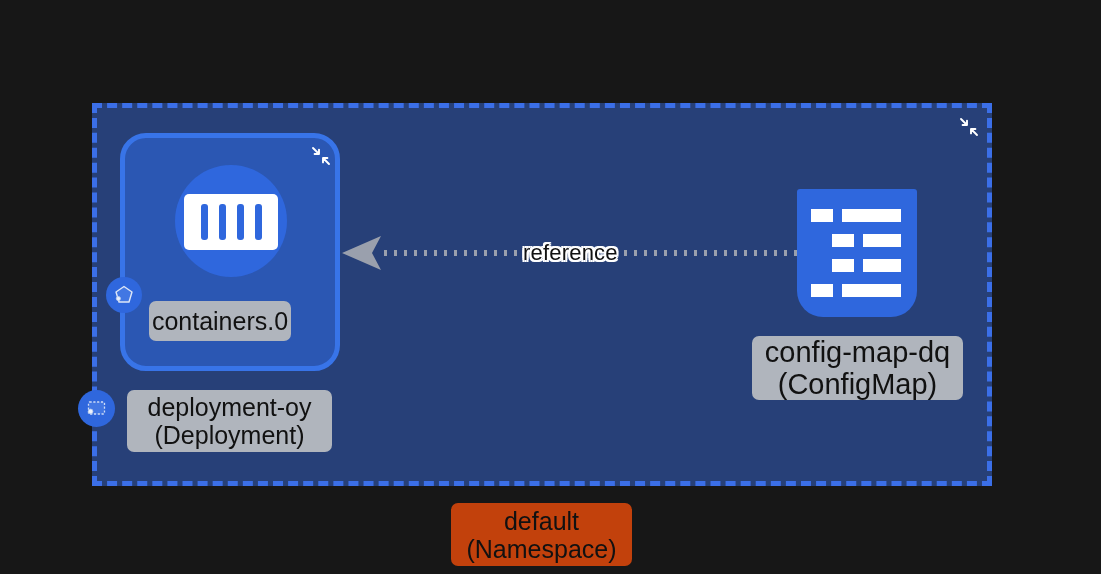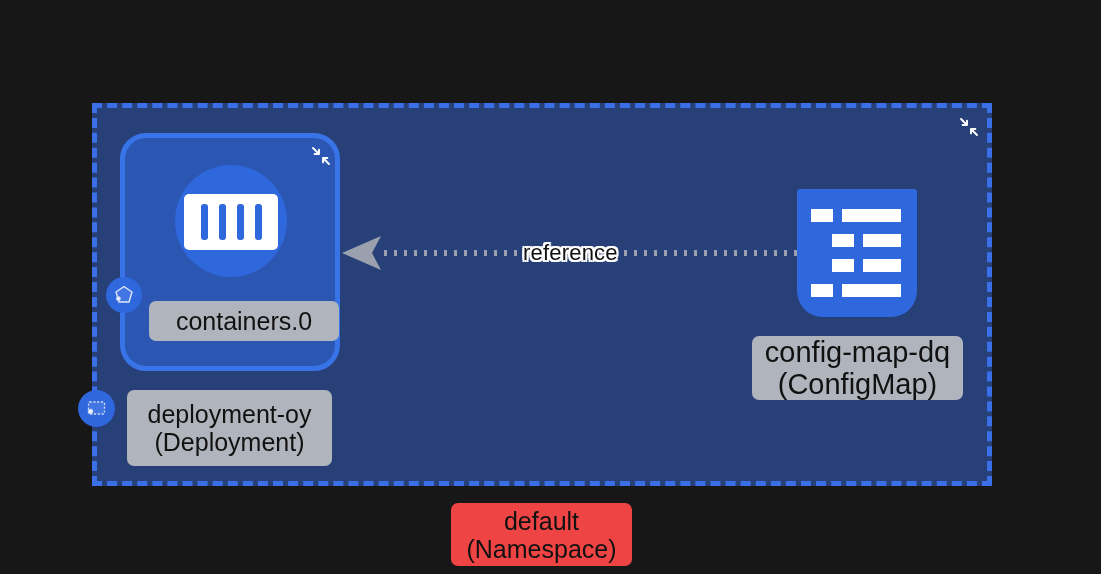--- a/index.html
+++ b/index.html
@@ -144,45 +144,45 @@
     line-height: 1.12;
     white-space: pre-line;
     display: flex;
     align-items: center;
     justify-content: center;
     box-sizing: border-box;
   }
   .chip-containers {
     left: 149px;
     top: 301px;
-    width: 190px;
+    width: 142px;
     height: 40px;
     font-size: 25px;
   }
   .chip-deployment {
     left: 127px;
     top: 390px;
     width: 205px;
-    height: 76px;
+    height: 62px;
     font-size: 25px;
   }
   .chip-configmap {
     left: 752px;
     top: 336px;
     width: 211px;
     height: 64px;
     font-size: 29px;
   }
   .chip-namespace {
     left: 451px;
     top: 503px;
     width: 181px;
     height: 63px;
     font-size: 25px;
-    background: #ef4444;
+    background: #c2410c;
   }
 
   
   .edge-svg {
     position: absolute;
     left: 0;
     top: 0;
     width: 1101px;
     height: 574px;
     pointer-events: none;

